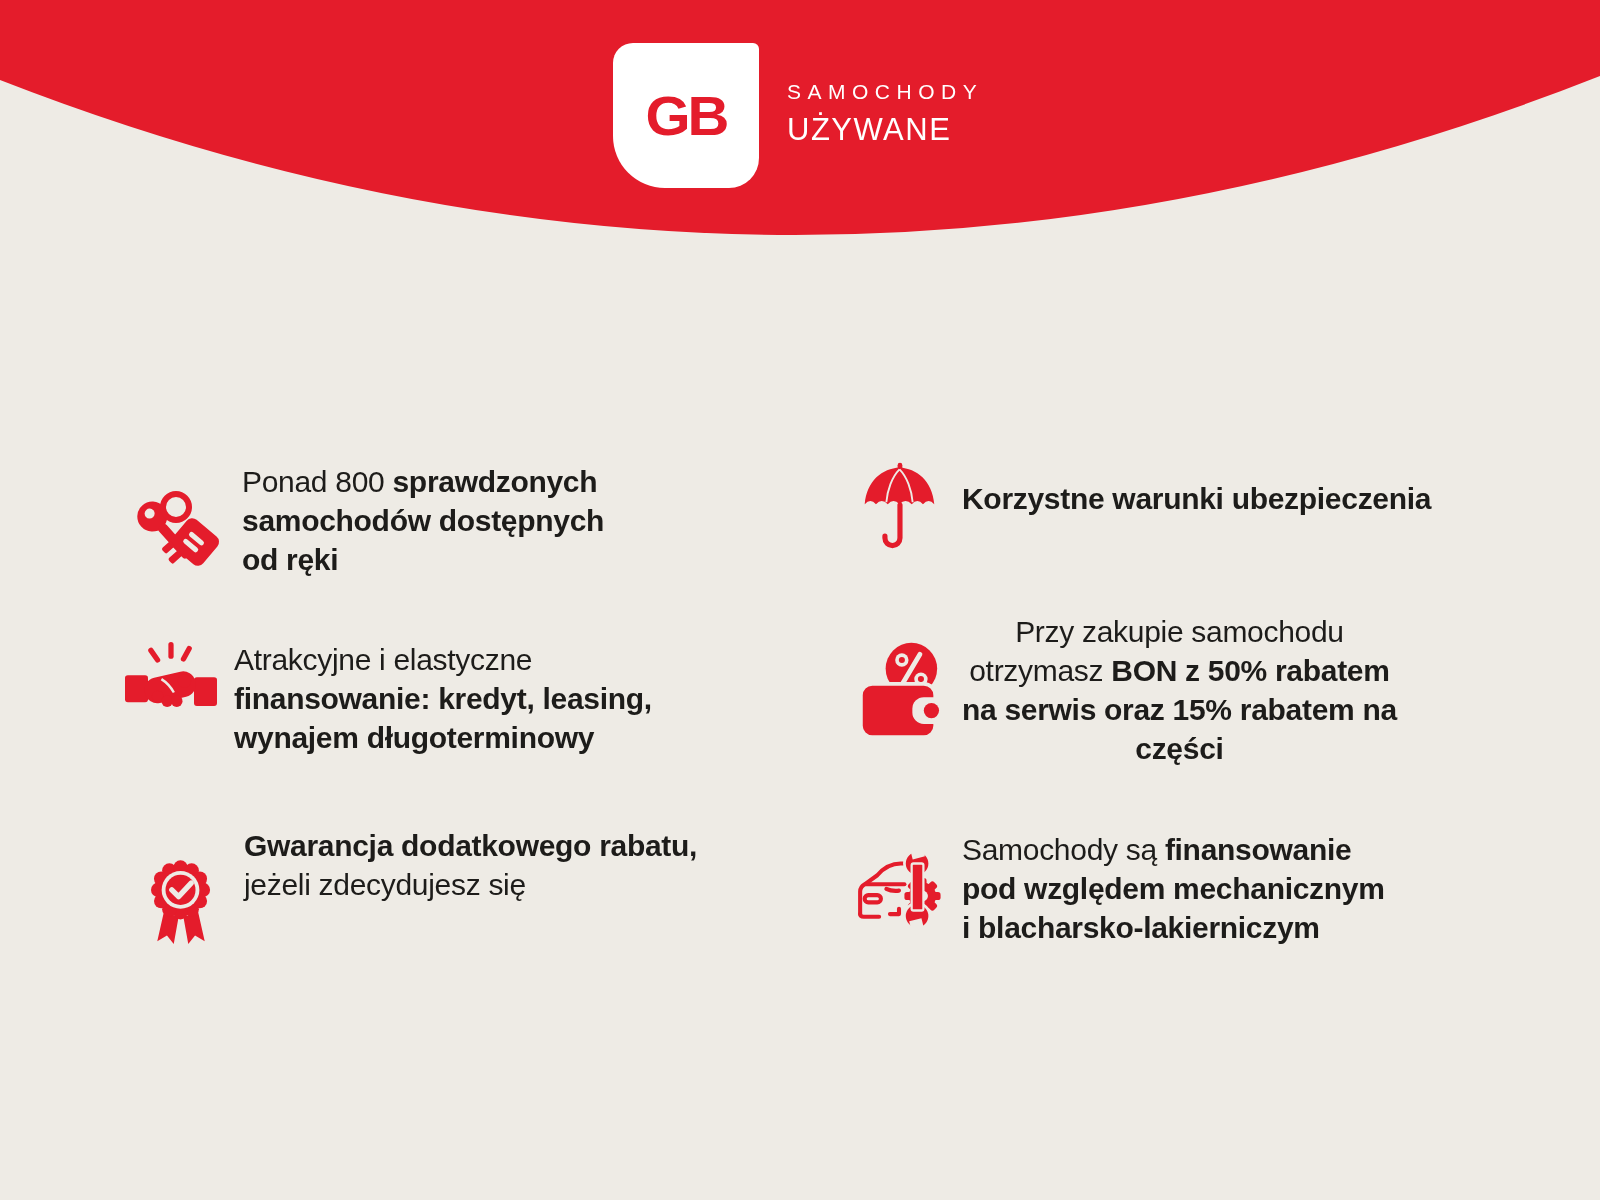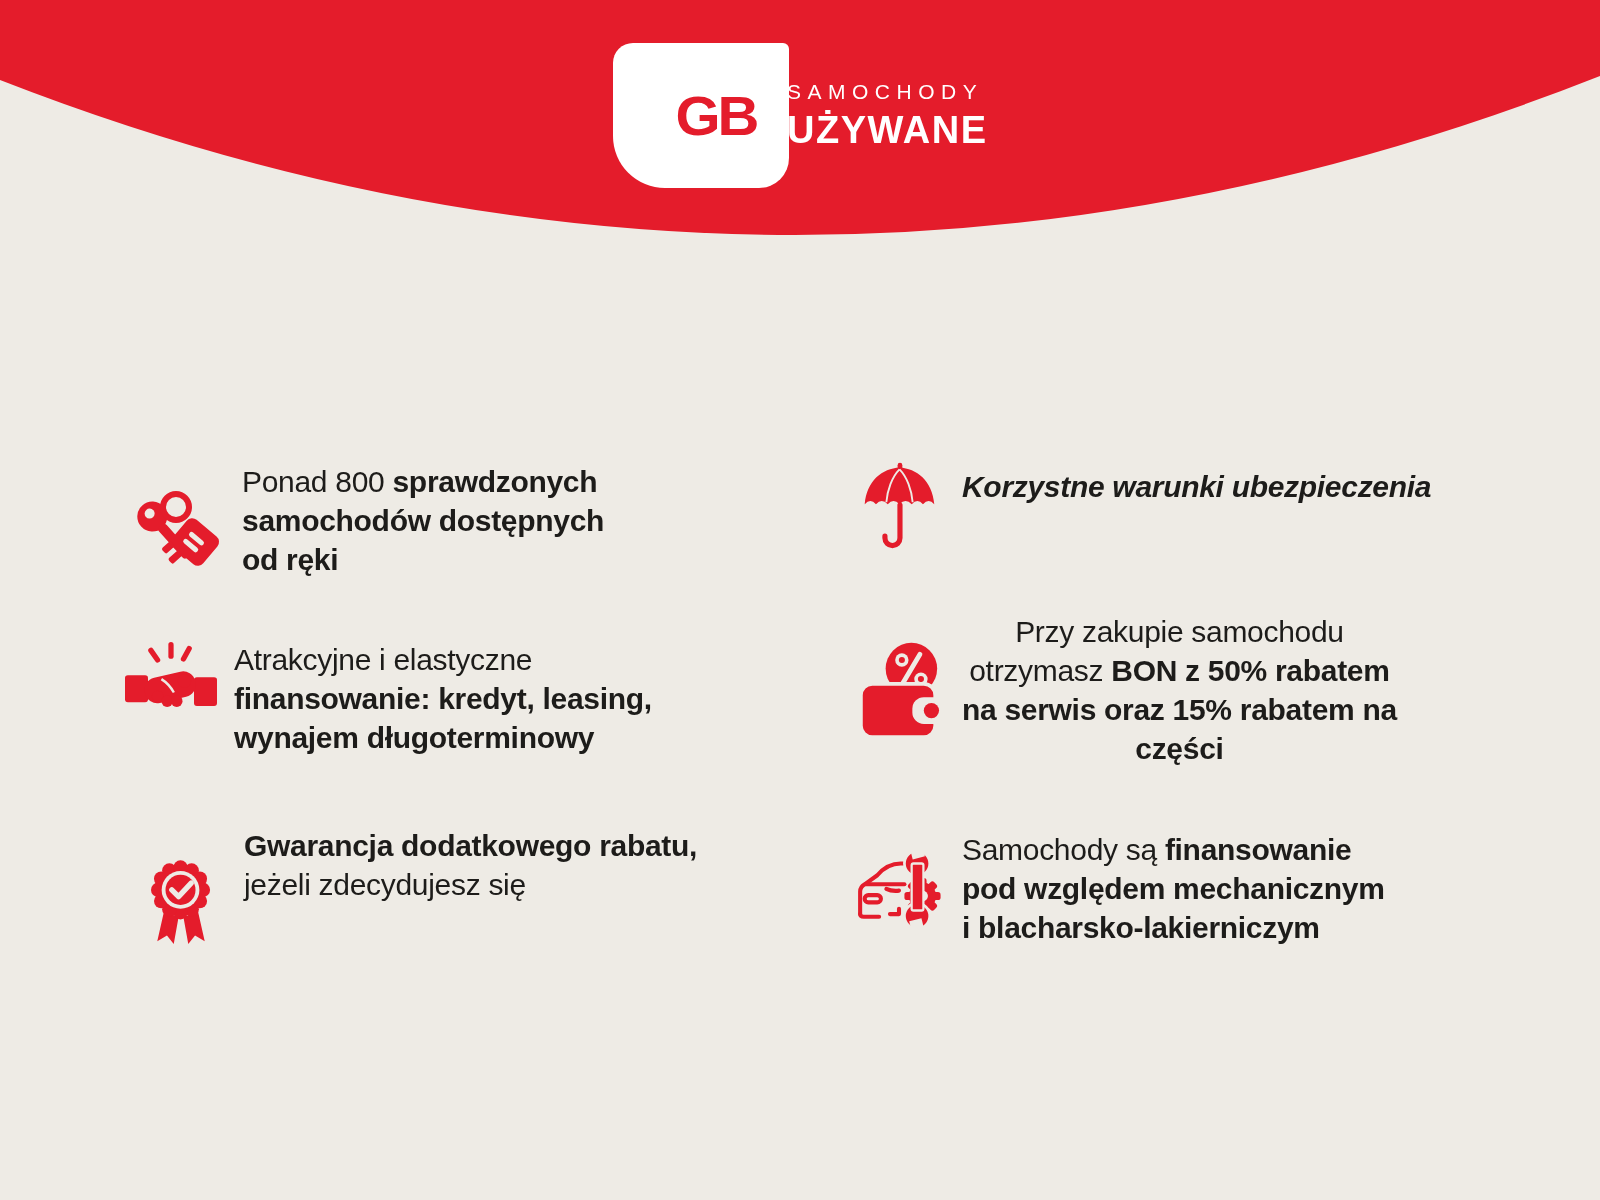--- a/index.html
+++ b/index.html
@@ -10,34 +10,34 @@
     -webkit-font-smoothing:antialiased;
   }
   #stage{position:absolute;inset:0;width:1600px;height:1200px;}
 
   
   #banner-svg{position:absolute;left:0;top:0;width:1600px;height:400px;display:block;}
 
   .logo{
     position:absolute;left:613px;top:43px;width:146px;height:145px;
     background:#ffffff;border-radius:20px 6px 30px 52px;
-    display:flex;align-items:center;justify-content:center;padding-left:30px;
+    display:flex;align-items:center;justify-content:center;
   }
   .logo-text{
     color:#e41c2b;font-size:58px;font-weight:bold;letter-spacing:-3px;
     transform:scaleY(0.96);
   }
   .brand{
     position:absolute;left:787px;top:74px;color:#ffffff;
   }
   .brand-top{
     display:block;font-size:21px;font-weight:400;letter-spacing:6.5px;line-height:36px;
   }
   .brand-bottom{
-    display:block;font-size:38px;font-weight:bold;letter-spacing:1.5px;line-height:40px;
+    display:block;font-size:31px;font-weight:normal;letter-spacing:1.5px;line-height:40px;
   }
 
   
   .feature-row{
     position:absolute;display:flex;gap:16px;align-items:flex-start;
   }
   .icon-box{
     flex:0 0 94px;width:94px;display:flex;justify-content:center;
   }
   .feature-text{
@@ -50,21 +50,21 @@
   .pos-1{left:124px;top:640px;}
   .pos-2{left:134px;top:826px;}
   .pos-3{left:852px;top:455px;}
   .pos-4{left:852px;top:612px;text-align:center;}
   .pos-5{left:852px;top:830px;}
 
   .pos-0 .icon-box{margin-top:22px;}
   .pos-1 .icon-box{margin-top:-4px;}
   .pos-2 .icon-box{margin-top:27px;}
   .pos-3 .icon-box{margin-top:5px;}
-  .pos-3 .feature-text{margin-top:12px;font-style:italic;}
+  .pos-3 .feature-text{margin-top:24px;}
   .pos-4 .icon-box{margin-top:28px;}
   .pos-5 .icon-box{margin-top:8px;}
 </style>
 </head>
 <body>
 
 <div id="stage">
 
   <svg id="banner-svg" viewBox="0 0 1600 400" xmlns="http://www.w3.org/2000/svg" aria-hidden="true">
     <path d="M0,0 H1600 V76 Q800,392 0,80 Z" fill="#e41c2b"></path>

